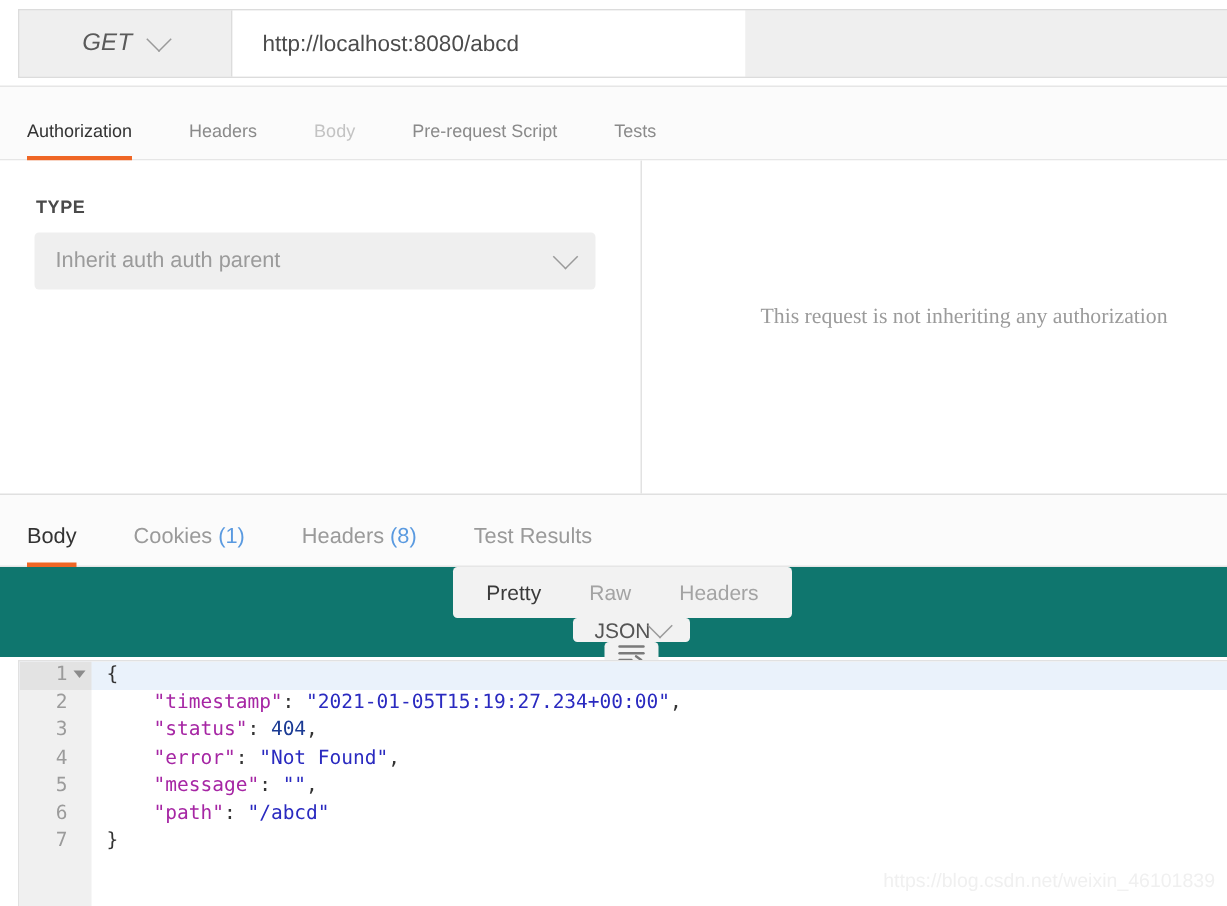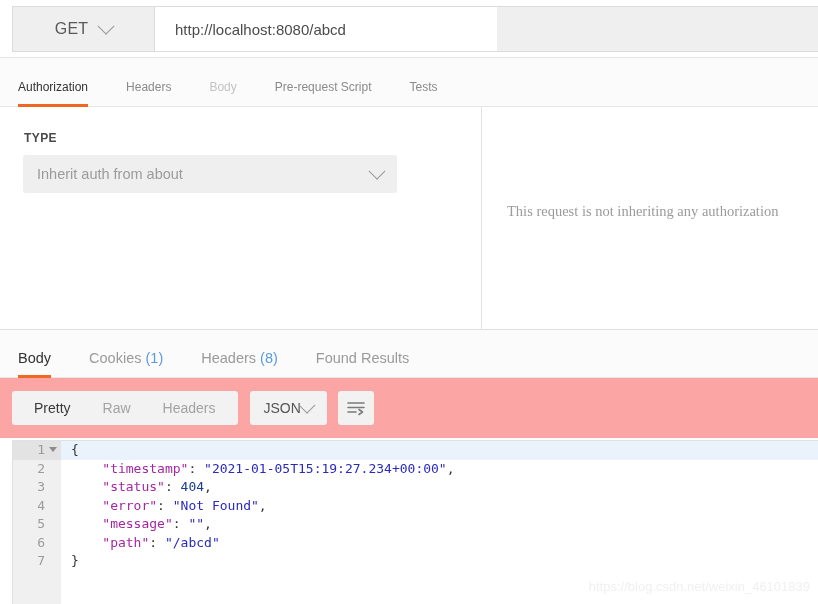--- a/index.html
+++ b/index.html
@@ -38,20 +38,21 @@
   }
   .method-box {
     width: 142px;
     background: #efefef;
     border-right: 1px solid #dcdcdc;
     display: flex;
     align-items: center;
     justify-content: center;
     gap: 12px;
     box-sizing: border-box;
+    font-style: italic;
   }
   .method-label {
     font-size: 16px;
     color: #5a5a5a;
     letter-spacing: .2px;
   }
   .chev {
     display: inline-block;
     width: 11px; height: 11px;
     border-right: 1.6px solid #9a9a9a;
@@ -110,21 +111,21 @@
   
   .auth-pane {
     position: absolute;
     left: 0; top: 107px;
     width: 818px; height: 222px;
     background: #ffffff;
   }
   .auth-left {
     position: absolute;
     left: 0; top: 0;
-    width: 482px; height: 222px;
+    width: 428px; height: 222px;
     border-right: 1px solid #e2e2e2;
     box-sizing: border-box;
   }
   .type-label {
     position: absolute;
     left: 24px; top: 24px;
     font-size: 12px;
     font-weight: bold;
     color: #4a4a4a;
     letter-spacing: .4px;
@@ -205,25 +206,26 @@
     height: 3px;
     background: #ef6625;
   }
   .count { color: #5a9ae0; }
 
   
   .body-toolbar {
     position: absolute;
     left: 0; top: 378px;
     width: 818px; height: 60px;
-    background: #fca5a5;
+    background: #0f766e;
     display: flex;
     align-items: center;
     padding-left: 12px;
     box-sizing: border-box;
+    flex-direction: column;
   }
   .seg {
     height: 34px;
     background: #f2f2f2;
     border-radius: 3px;
     display: flex;
     align-items: center;
     padding: 0 6px;
   }
   .seg-item {
@@ -344,21 +346,21 @@
   <div class="req-tab">Headers</div>
   <div class="req-tab dim">Body</div>
   <div class="req-tab">Pre-request Script</div>
   <div class="req-tab">Tests</div>
 </div>
 
 <div class="auth-pane">
   <div class="auth-left">
     <div class="type-label">TYPE</div>
     <div class="auth-select">
-      <span class="auth-select-text">Inherit auth from about</span>
+      <span class="auth-select-text">Inherit auth auth parent</span>
       <span class="chev"></span>
     </div>
   </div>
   <div class="auth-right">
     <div class="auth-right-msg">This request is not inheriting any authorization</div>
   </div>
 </div>
 
 <div class="resp-divider"></div>
 <div class="resp-tabs">
@@ -367,21 +369,21 @@
   </div>
   <div class="resp-tab">
     <span>Cookies</span>
     <span class="count">(1)</span>
   </div>
   <div class="resp-tab">
     <span>Headers</span>
     <span class="count">(8)</span>
   </div>
   <div class="resp-tab">
-    <span>Found Results</span>
+    <span>Test Results</span>
   </div>
 </div>
 
 <div class="body-toolbar">
   <div class="seg">
     <span class="seg-item active">Pretty</span>
     <span class="seg-item">Raw</span>
     <span class="seg-item">Headers</span>
   </div>
   <div class="fmt-select">

